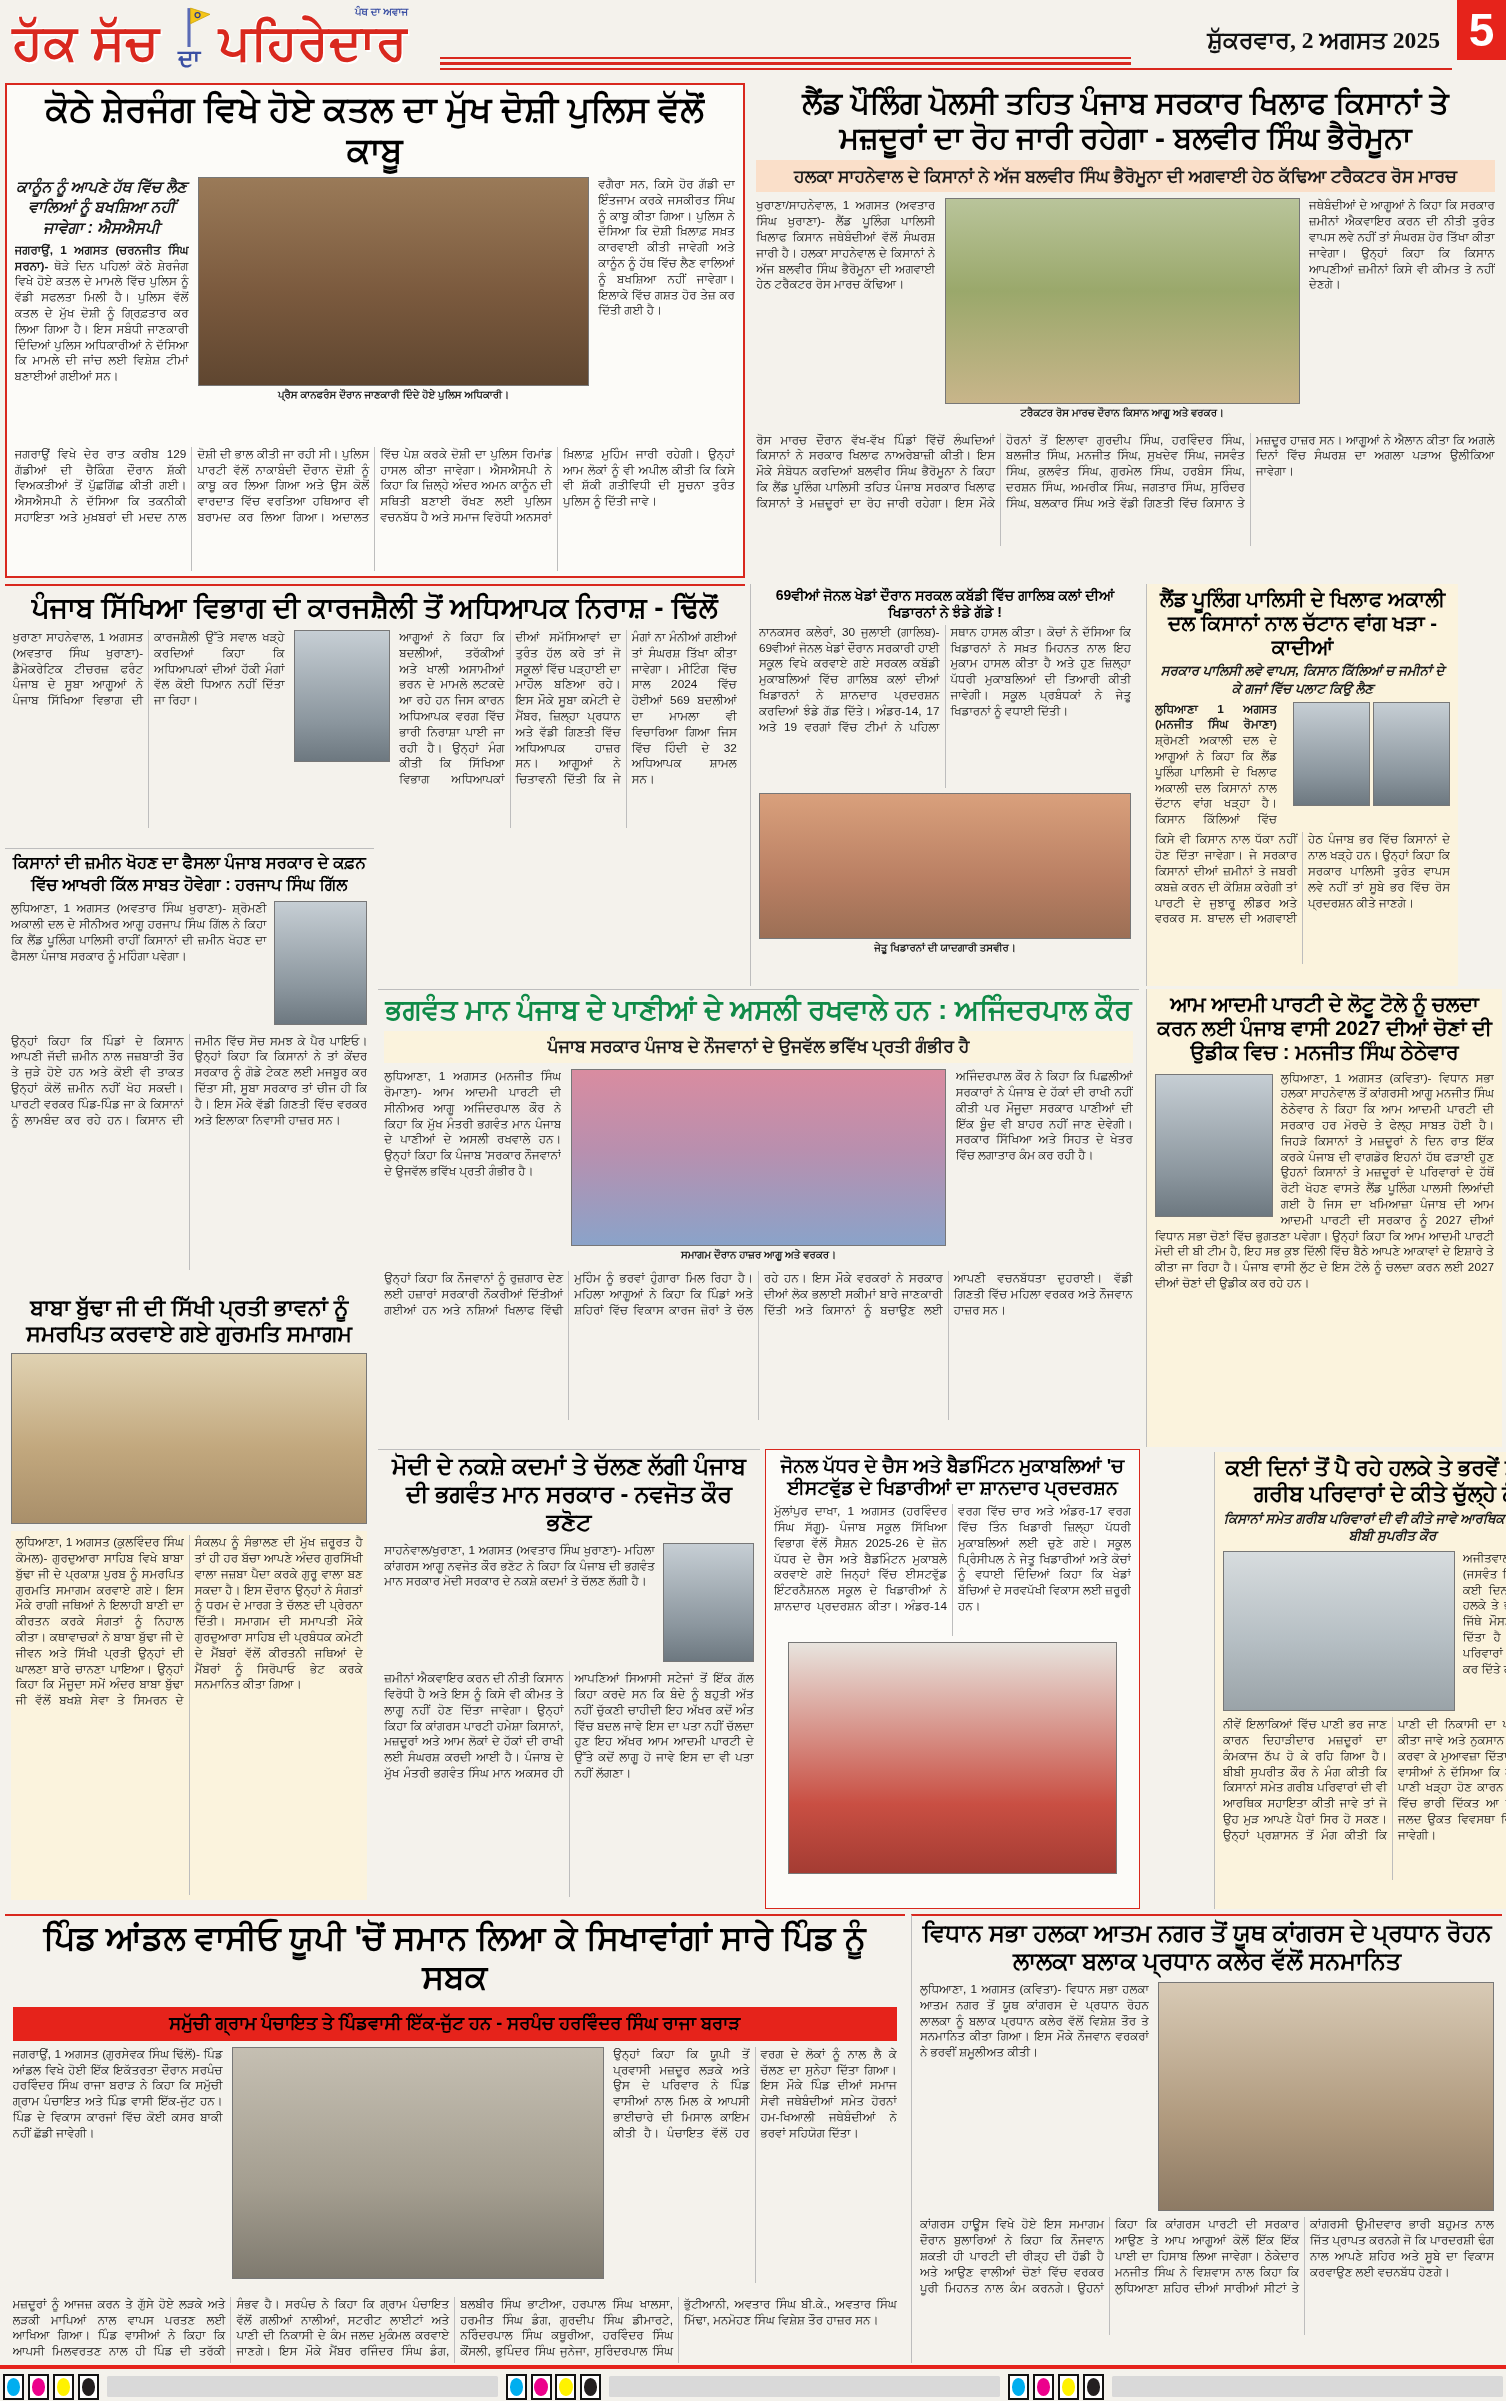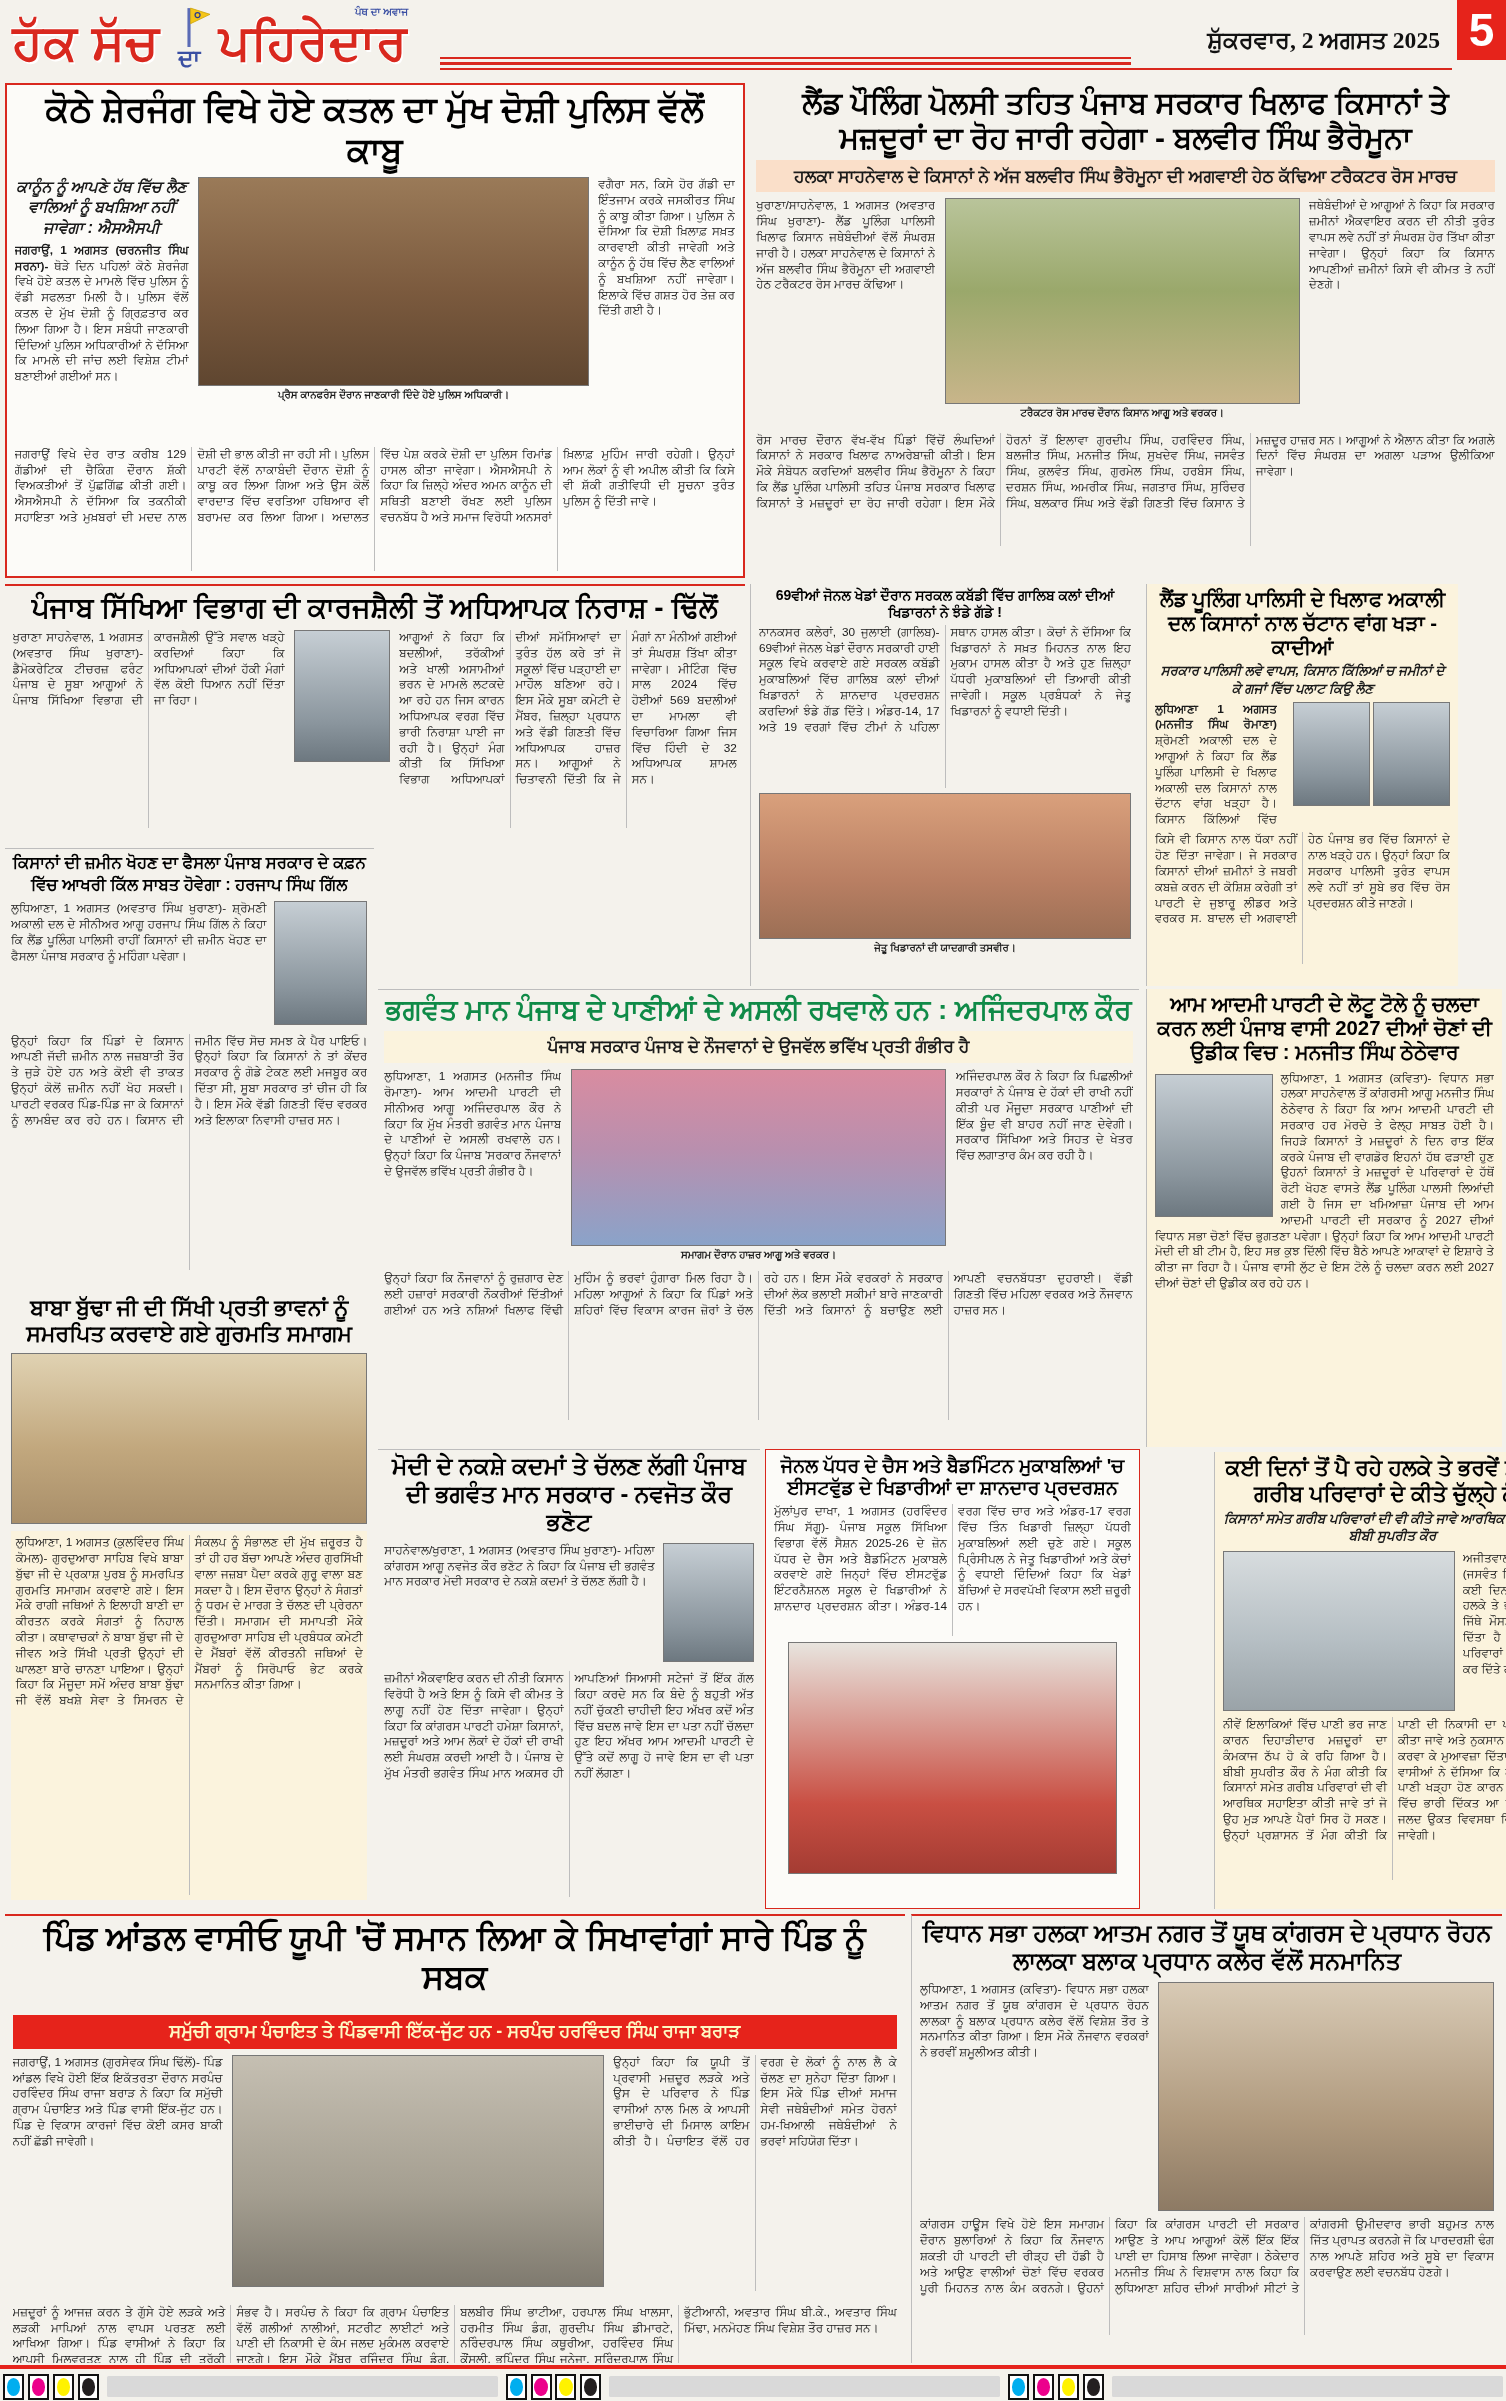--- a/index.html
+++ b/index.html
@@ -134,21 +134,21 @@
   #a-rain{left:1214px;top:1452px;width:356px;height:457px;border-left:0.8px solid var(--rule);background:var(--cream);padding:3.1px 7.9px;}
   #a-rain .hd{font-size:22px;}
   #a-rain .sub{font-size:13.3px;font-style:italic;margin-top:3.1px;line-height:1.3;}
   #a-rain .rrow{display:flex;gap:7.9px;margin-top:6.3px;}
   #a-rain .photo{width:232px;height:160px;flex:none;}
   #a-rain .rtxt{flex:1;}
   #a-rain .rbody{margin-top:6.3px;height:163px;}
 
   #a-village{left:4.7px;top:1914px;width:900px;height:449px;border-top:2.4px solid var(--red);padding:3.1px 7.9px;}
   #a-village .hd{font-size:33px;}
-  #a-village .vbar{background:var(--red2);color:#fef9c3;margin-top:18px;padding:6.3px 4.7px;font-size:18px;}
+  #a-village .vbar{background:var(--red2);color:#000000;margin-top:10px;padding:6.3px 4.7px;font-size:18px;}
   #a-village .vrow{display:flex;gap:9.4px;margin-top:6.3px;}
   #a-village .colL{width:210px;}
   #a-village .phw{width:372px;}
   #a-village .photo{width:372px;height:232px;}
   #a-village .colR{flex:1;}
   #a-village .vbody{margin-top:14px;height:100px;}
 
   #a-congress{left:911px;top:1914px;width:591px;height:449px;border-top:2.4px solid var(--red);border-left:0.8px solid var(--rule);padding:3.1px 7.9px;}
   #a-congress .hd{font-size:24px;}
   #a-congress .crow{display:flex;gap:9.4px;margin-top:6.3px;}

